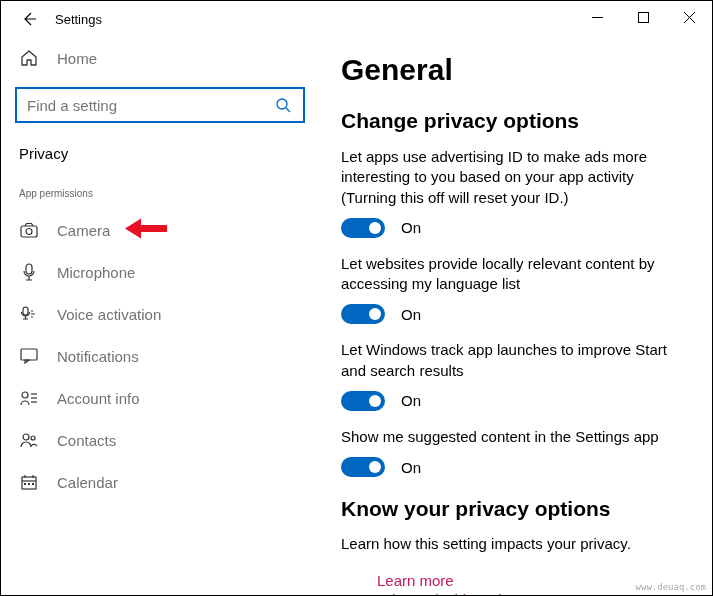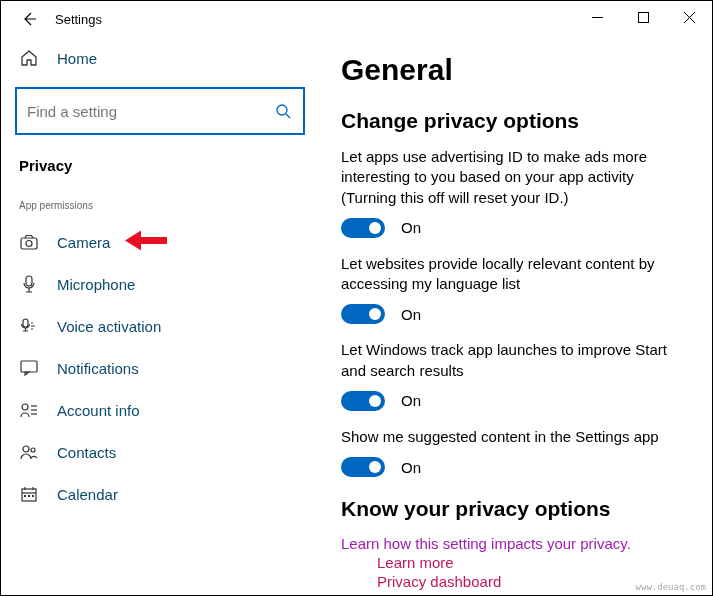--- a/index.html
+++ b/index.html
@@ -45,50 +45,50 @@
     overflow: hidden;
     position: relative;
   }
   .nav-row {
     height: 42px;
     display: flex;
     align-items: center;
     gap: 18px;
     padding: 0 4px;
     font-size: 15px;
-    color: #0c4a6e;
+    color: #737373;
     position: relative;
   }
   .nav-icon {
     width: 20px; height: 20px;
     display: flex; align-items: center; justify-content: center;
     color: #333;
   }
   .search-box {
     margin: 8px 0 14px 0;
-    height: 48px;
+    height: 36px;
     border: 2px solid #0067c0;
     display: flex;
     align-items: center;
     padding: 0 10px;
     gap: 8px;
   }
   .search-box input {
     flex: 1;
     border: none;
     outline: none;
     font-size: 15px;
     font-family: inherit;
     color: #555;
   }
   .search-box input::placeholder { color: #777; }
   .search-icon { color: #0067c0; }
   .category {
     font-size: 15px;
-    font-weight: 700;
+    font-weight: 400;
     padding: 8px 4px 18px;
   }
   .section-label {
     font-size: 10px;
     color: #666;
     padding: 8px 4px 10px;
   }
   .content {
     flex: 1;
     padding: 16px 22px 0 22px;
@@ -127,22 +127,22 @@
     content: "";
     position: absolute;
     width: 12px; height: 12px;
     background: #fff;
     border-radius: 50%;
     top: 4px; right: 4px;
   }
   .toggle-state { font-size: 15px; }
   .subtext {
     font-size: 15px;
-    color: #a21caf;
-    margin-bottom: 2px;
+    color: #000000;
+    margin-bottom: 20px;
   }
   .link {
     font-size: 15px;
     color: #be185d;
     display: block;
     margin-bottom: 2px;
     margin-left: 36px;
   }
   .arrow {
     position: absolute;

